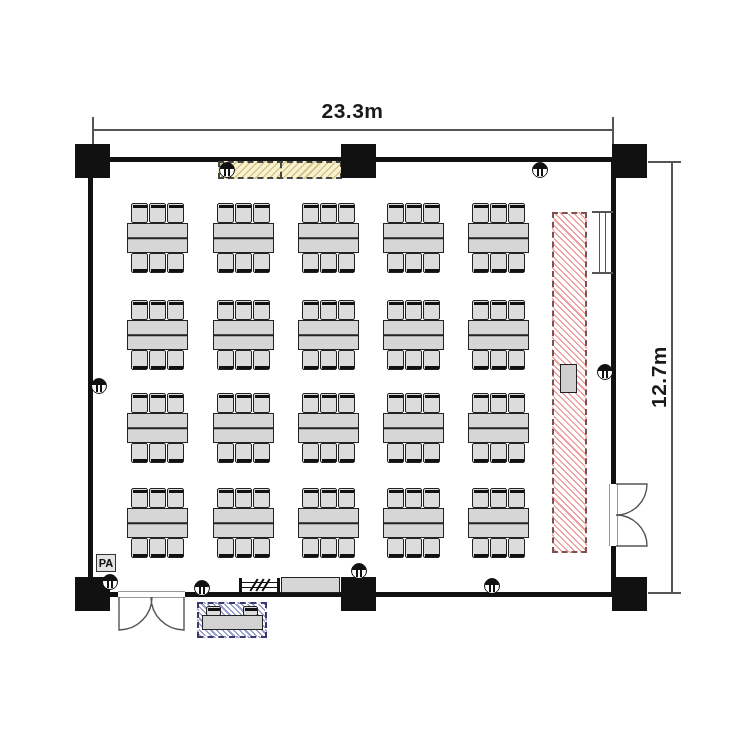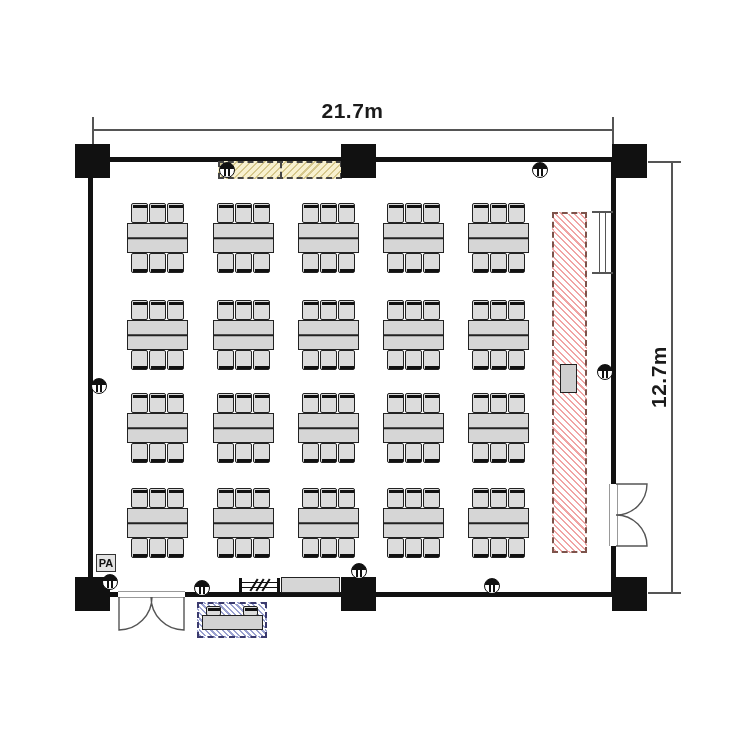--- a/index.html
+++ b/index.html
@@ -68,21 +68,21 @@
   .reception-chair{width:15px;height:10px;z-index:3;}
 </style>
 </head>
 <body>
 
 <div id="canvas" style="--wall: #111111; --outline: #222222; --tablefill: #d6d6d6; --chairfill: #dcdcdc; --dim: #555555; --txt: #1a1a1a;">
 
   <div class="abs dim-line" style="left:92px;top:129px;width:521px;height:1.5px;"></div>
   <div class="abs dim-line" style="left:92px;top:117px;width:1.5px;height:27px;"></div>
   <div class="abs dim-line" style="left:612px;top:117px;width:1.5px;height:27px;"></div>
-  <div class="abs dim-label" id="dim-top-label">21.7m</div>
+  <div class="abs dim-label" id="dim-top-label">23.3m</div>
 
   <div class="abs dim-line" style="left:671px;top:161px;width:1.5px;height:432px;"></div>
   <div class="abs dim-line" style="left:648px;top:161px;width:33px;height:1.5px;"></div>
   <div class="abs dim-line" style="left:648px;top:592px;width:33px;height:1.5px;"></div>
   <div class="abs dim-label" id="dim-right-label">12.7m</div>
 
   <div class="abs" id="room-outline"></div>
 
   <div class="abs column" style="left:75px;top:144px;"></div>
   <div class="abs column" style="left:341px;top:144px;"></div>

